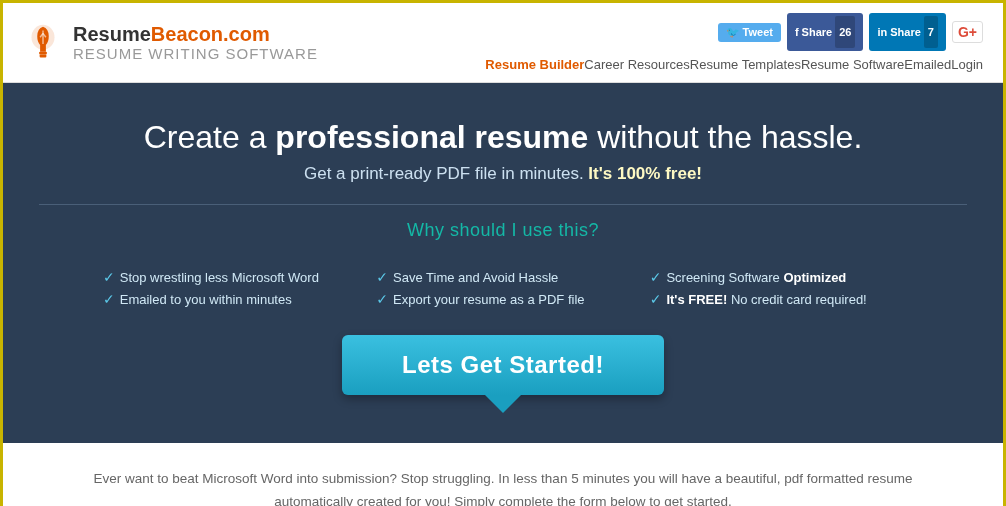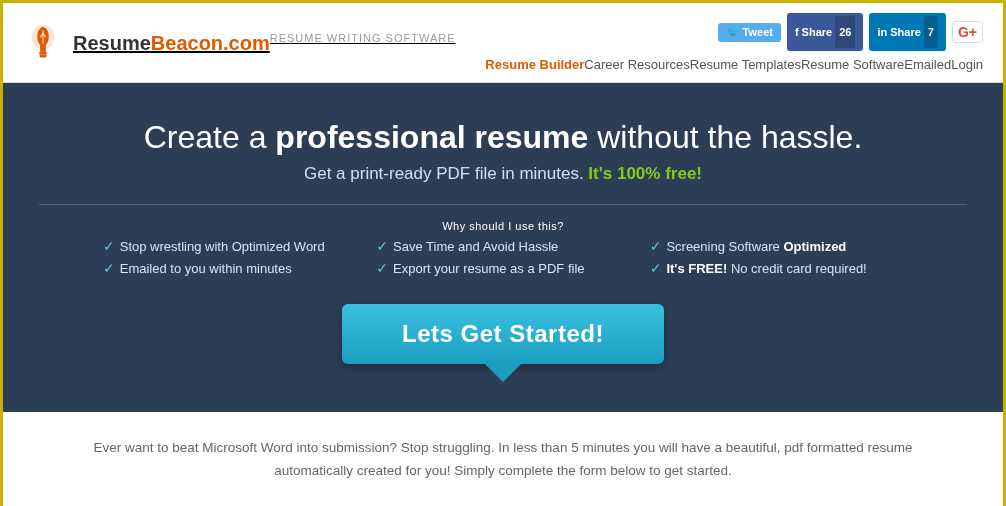--- a/index.html
+++ b/index.html
@@ -18,34 +18,33 @@
       display: flex;
       align-items: center;
       gap: 10px;
     }
     .logo-icon {
       width: 40px;
       height: 48px;
     }
     .logo-text {
       display: flex;
-      flex-direction: row;
-      text-decoration: underline;
+      flex-direction: column;
     }
     .logo-name {
       font-size: 20px;
       font-weight: bold;
       color: #333;
       line-height: 1.1;
     }
     .logo-name span {
       color: #e05a00;
     }
     .logo-tagline {
-      font-size: 11px;
+      font-size: 15px;
       color: #999;
       letter-spacing: 1px;
       text-transform: uppercase;
     }
     .header-right {
       display: flex;
       flex-direction: column;
       align-items: flex-end;
       gap: 6px;
     }
@@ -103,32 +102,32 @@
     }
     .hero-headline strong {
       font-weight: 900;
     }
     .hero-sub {
       font-size: 17px;
       color: #cce0f0;
       margin-bottom: 20px;
     }
     .hero-sub strong {
-      color: #84cc16;
+      color: #fef9c3;
       font-weight: bold;
     }
     .divider {
       border: none;
       border-top: 1px solid #4a5f78;
       margin: 0 0 15px;
     }
     .why-label {
-      font-size: 11px;
-      color: #ffffff;
-      margin-bottom: 6px;
+      font-size: 18px;
+      color: #14b8a6;
+      margin-bottom: 28px;
       letter-spacing: 0.5px;
     }
     .features-grid {
       display: grid;
       grid-template-columns: 1fr 1fr 1fr;
       gap: 6px 20px;
       max-width: 800px;
       margin: 0 auto 28px;
       text-align: left;
     }
@@ -248,21 +247,21 @@
   </h1>
   <p class="hero-sub">
     <span>Get a print-ready PDF file in minutes. </span><strong>It's 100% free!</strong>
   </p>
   <hr class="divider">
   <p class="why-label">Why should I use this?</p>
 
   <div class="features-grid">
     <div class="feature-item">
       <span class="check">✓</span>
-      <span>Stop wrestling with Optimized Word</span>
+      <span>Stop wrestling less Microsoft Word</span>
     </div>
     <div class="feature-item">
       <span class="check">✓</span>
       <span>Save Time and Avoid Hassle</span>
     </div>
     <div class="feature-item">
       <span class="check">✓</span>
       <span>Screening Software <strong>Optimized</strong></span>
     </div>
     <div class="feature-item">

